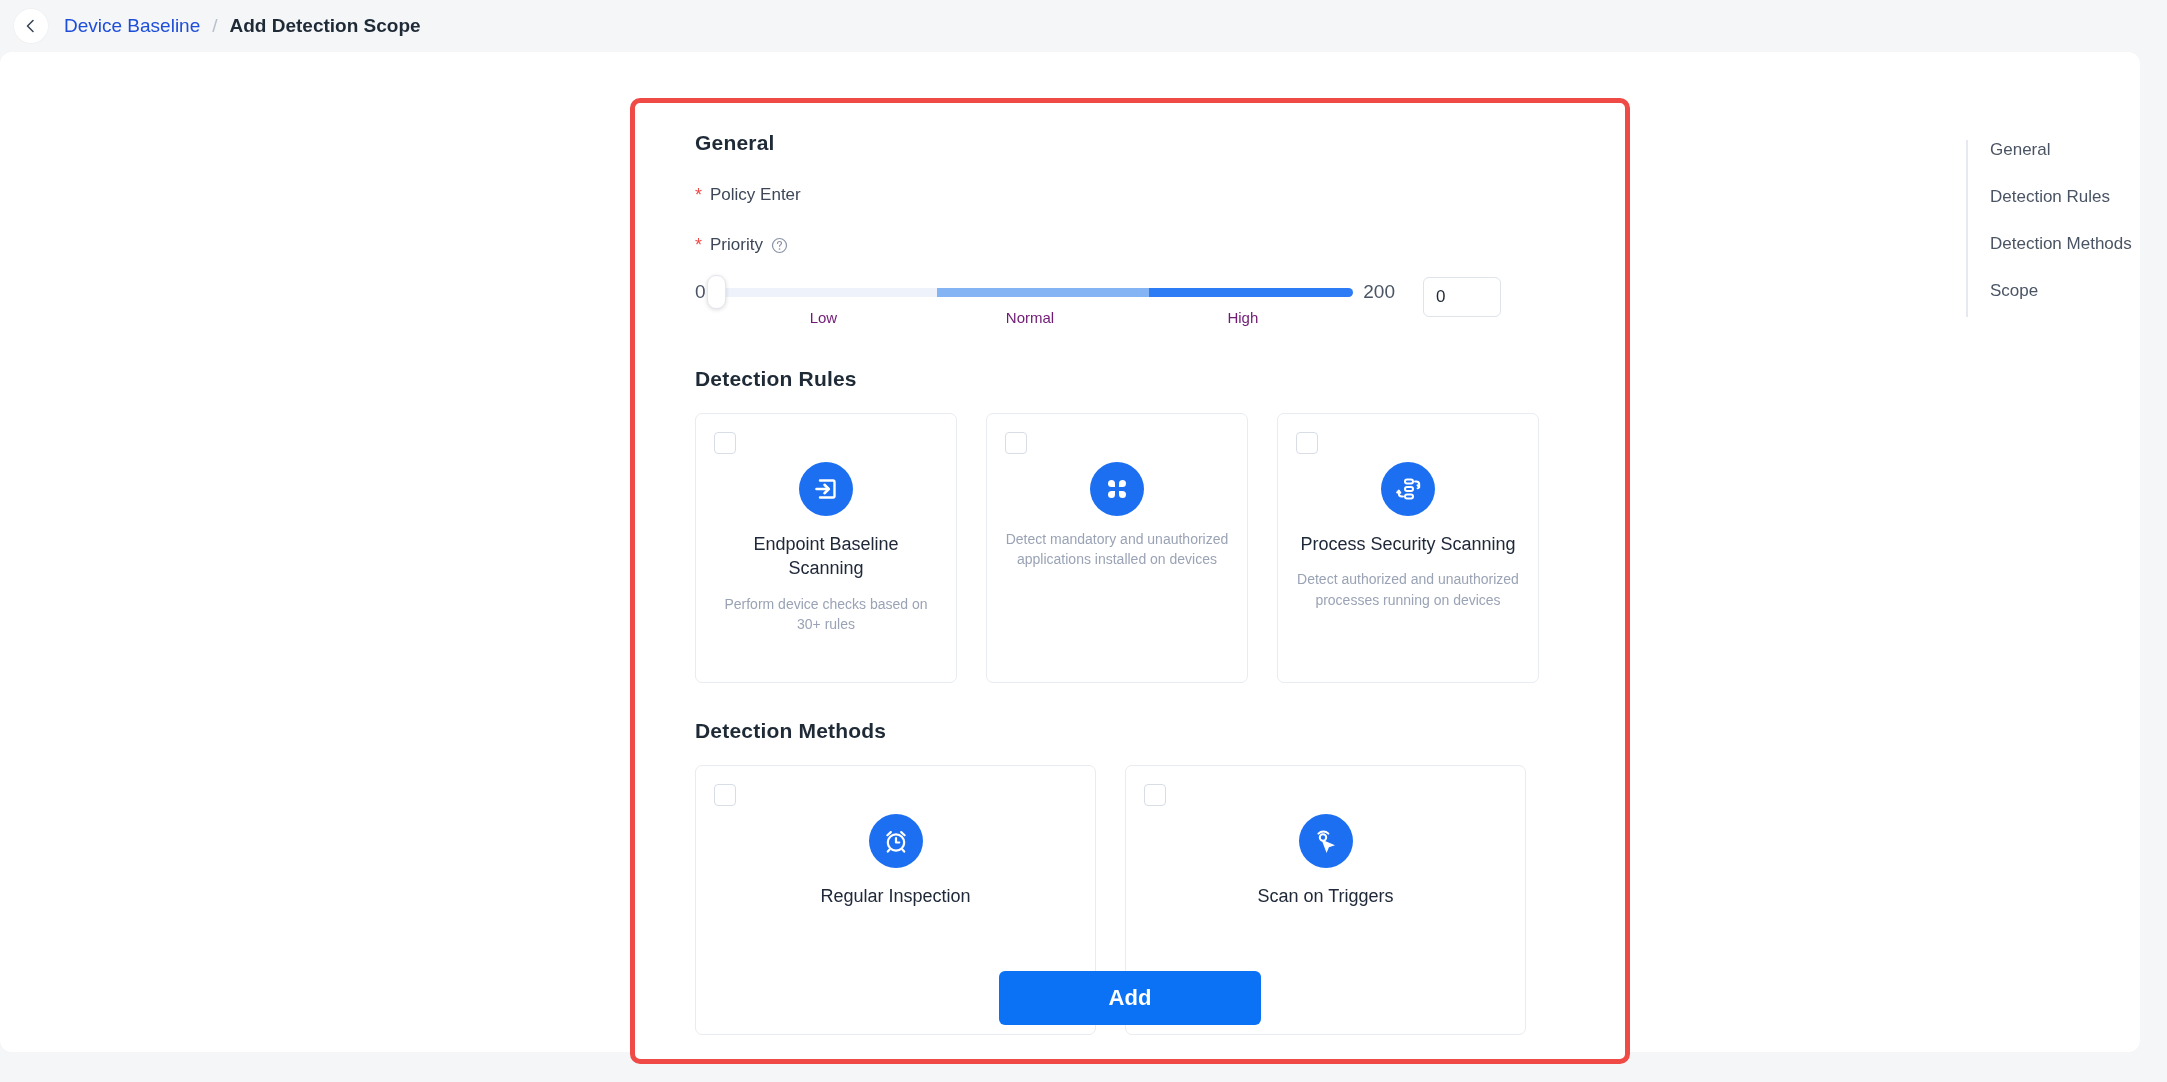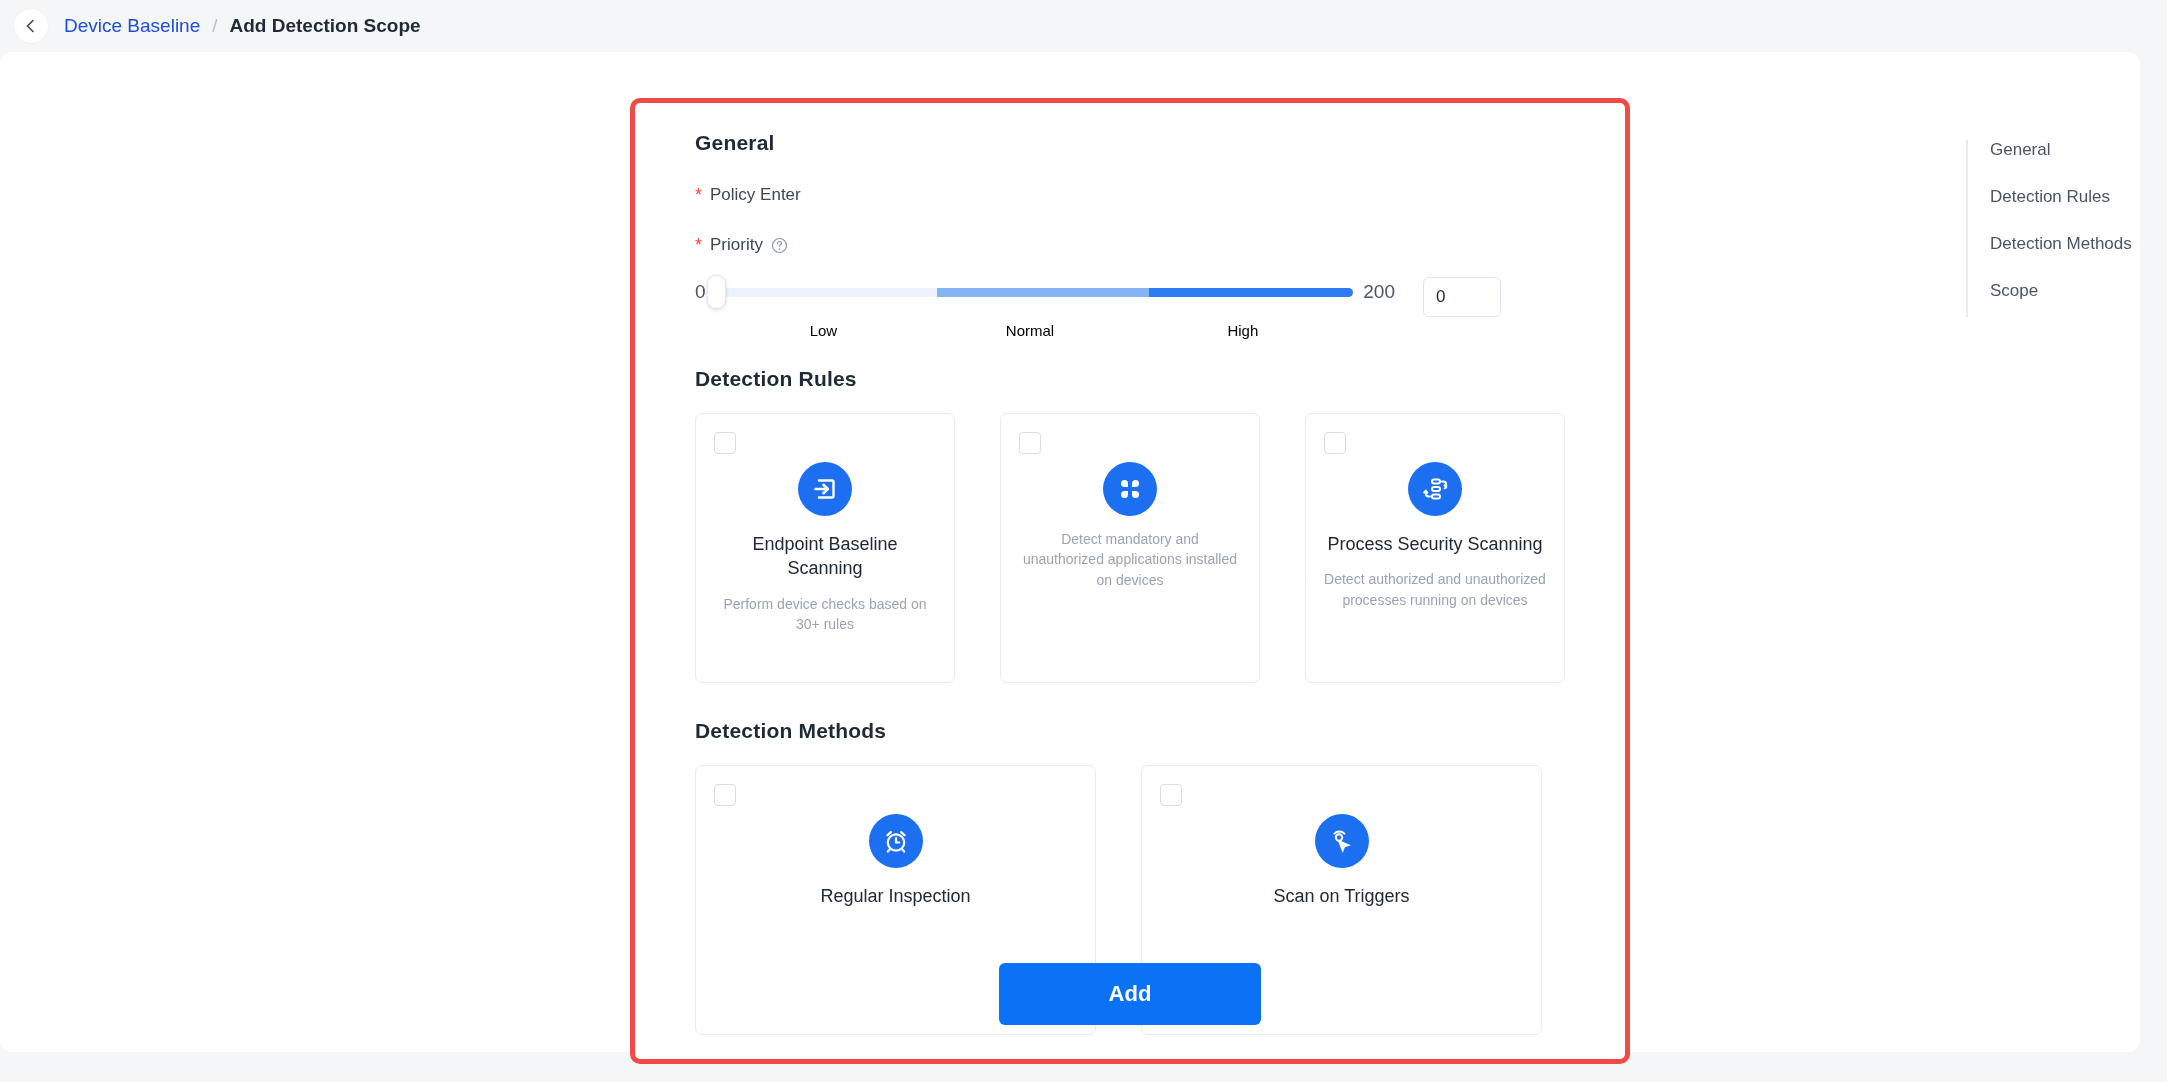--- a/index.html
+++ b/index.html
@@ -142,39 +142,39 @@
     cursor: pointer;
   }
   .slider-ticks {
     position: relative;
     height: 24px;
     margin-left: 22px;
     margin-right: 52px;
   }
   .tick {
     position: absolute;
-    top: 15px;
+    top: 2px;
     font-size: 15px;
-    color: #000000;
+    color: #701a75;
     transform: translateX(-50%);
   }
   .num-input {
     margin-left: 28px;
     width: 78px; height: 40px;
     border: 1px solid #dfe3ea;
     border-radius: 6px;
     padding: 0 12px;
     font-size: 17px;
     color: #1f2a37;
     font-family: "Liberation Sans", sans-serif;
     outline: none;
   }
 
   
-  .cards-row { display: flex; gap: 45px; margin-top: 22px; }
+  .cards-row { display: flex; gap: 29px; margin-top: 22px; }
 
   .opt-card {
     position: relative;
     width: 262px;
     border: 1px solid #e8ebf0;
     border-radius: 7px;
     background: #fff;
     padding: 22px 18px 26px 18px;
     text-align: center;
     cursor: pointer;
@@ -216,21 +216,21 @@
 
   .block-gap { height: 36px; }
 
   
   .add-bar {
     position: absolute;
     left: 0; right: 0; bottom: 34px;
     display: flex; justify-content: center;
   }
   .add-btn {
-    width: 262px; height: 62px;
+    width: 262px; height: 54px;
     background: #0b72f5;
     color: #fff;
     border: none;
     border-radius: 6px;
     font-size: 22px;
     font-weight: bold;
     font-family: "Liberation Sans", sans-serif;
     cursor: pointer;
   }
 

